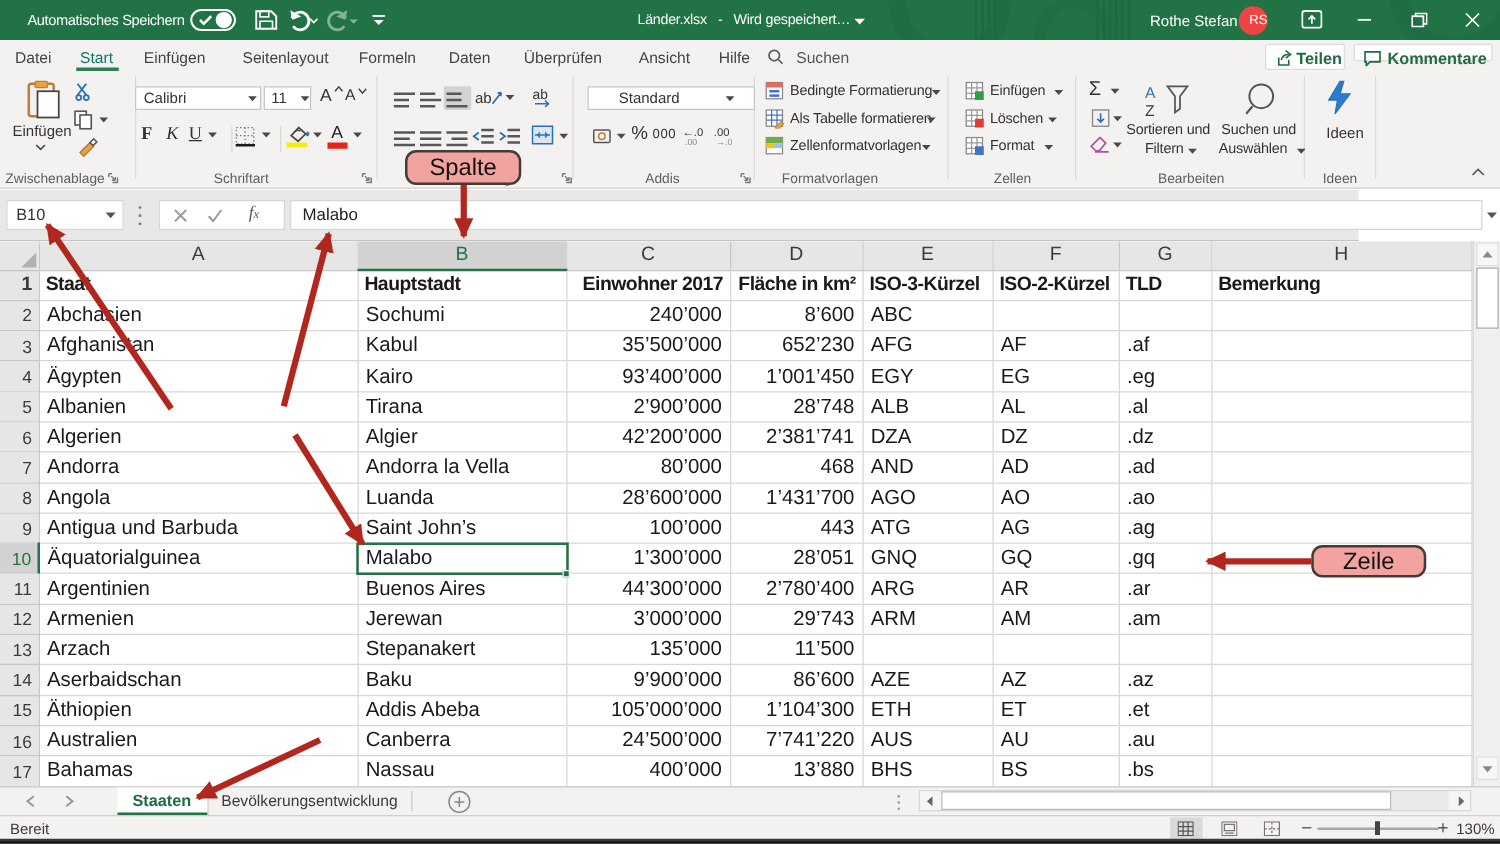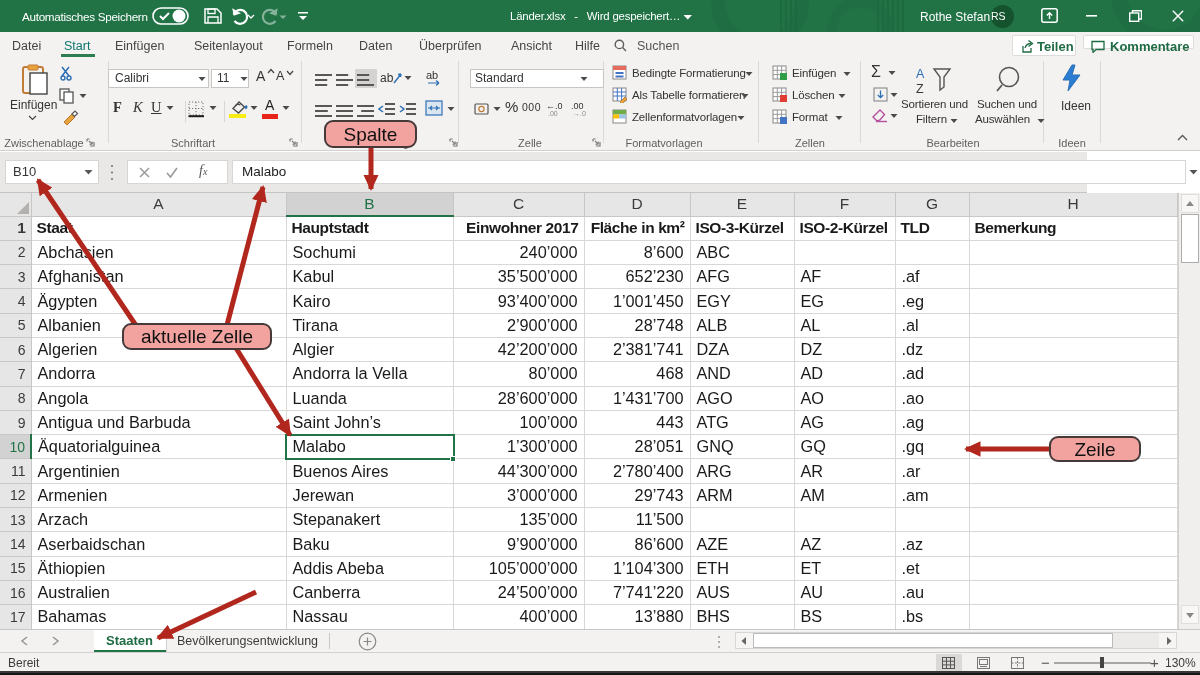--- a/index.html
+++ b/index.html
@@ -85,21 +85,21 @@
  </svg>
  <svg class="abs" style="left:297px;top:11px" width="12" height="10">
   <rect x="1" y="1" width="10" height="1.5" fill="#fff"></rect>
         <polygon points="2,5 10,5 6,9" fill="#fff"></polygon>
  </svg>
  <div class="t" style="left:510px; top:10px; font-size:11.4px; letter-spacing:-0.2px;">Länder.xlsx&nbsp;&nbsp; - &nbsp;&nbsp;Wird gespeichert…</div>
  <svg class="abs" style="left:683px;top:14px" width="10" height="8">
         <polygon points="0.5,1 9,1 4.75,5.5" fill="#fff"></polygon>
       </svg>
  <div class="t" style="left:920px; top:10px; font-size:12px;">Rothe Stefan</div>
- <div class="abs" style="left:991px;top:5px;width:23px;height:23px;border-radius:50%;background:#14532d;color:#fff;font-size:10.5px;text-align:left;line-height:23px;">RS</div>
+ <div class="abs" style="left:991px;top:5px;width:23px;height:23px;border-radius:50%;background:#ef4444;color:#fff;font-size:10.5px;text-align:right;line-height:23px;">RS</div>
  <svg class="abs" style="left:1041px;top:8px" width="17" height="15">
   <rect x="0.8" y="0.8" width="15.4" height="13.4" rx="2" fill="none" stroke="#fff" stroke-width="1.5"></rect>
   <path d="M8.5 11 v-6 M5.8 7.5 l2.7 -2.7 l2.7 2.7" stroke="#fff" stroke-width="1.4" fill="none"></path>
  </svg>
  <svg class="abs" style="left:1086px;top:15px" width="11" height="2">
         <rect width="11" height="1.6" fill="#fff"></rect>
       </svg>
  <svg class="abs" style="left:1129px;top:10px" width="13" height="12">
   <rect x="0.7" y="3" width="9" height="8.3" fill="none" stroke="#fff" stroke-width="1.4"></rect>
   <path d="M3.5 3 v-2.3 h9 v8.3 h-2.7" fill="none" stroke="#fff" stroke-width="1.4"></path>
@@ -144,21 +144,21 @@
 <div class="sep" style="left:301px"></div>
 <div class="sep" style="left:458px"></div>
 <div class="sep" style="left:603px"></div>
 <div class="sep" style="left:758px"></div>
 <div class="sep" style="left:860px"></div>
 <div class="sep" style="left:1043px"></div>
 <div class="sep" style="left:1100px"></div>
 <div class="cap" style="left:44px">Zwischenablage</div>
 <div class="cap" style="left:193px">Schriftart</div>
 <div class="cap" style="left:380px">Ausrichtung</div>
-<div class="cap" style="left:530px">Zelle</div>
+<div class="cap" style="left:530px">Addis</div>
 <div class="cap" style="left:664px">Formatvorlagen</div>
 <div class="cap" style="left:810px">Zellen</div>
 <div class="cap" style="left:953px">Bearbeiten</div>
 <div class="cap" style="left:1072px">Ideen</div>
 <svg class="abs" style="left:86px;top:81px" width="9" height="9">
         <path d="M1 1 h2.5 M1 1 v2.5 M8 4 v4 h-4" stroke="#777" stroke-width="1.2" fill="none"></path>
         <path d="M3 3 l3.2 3.2 M6.2 6.2 v-2.7 M6.2 6.2 h-2.7" stroke="#777" stroke-width="1.1" fill="none"></path>
       </svg>
 <svg class="abs" style="left:289px;top:81px" width="9" height="9">
         <path d="M1 1 h2.5 M1 1 v2.5 M8 4 v4 h-4" stroke="#777" stroke-width="1.2" fill="none"></path>
@@ -300,21 +300,21 @@
  <path d="M2 14 h11 M13 14 l-3 -2.5 M13 14 l-3 2.5" stroke="#2b6fb5" stroke-width="1.2" fill="none"></path>
 </svg>
 <svg class="abs" style="left:425px;top:43px" width="19" height="17">
  <rect x="1" y="1" width="16" height="14" fill="#dce6f1" stroke="#2b6fb5" stroke-width="1.2"></rect>
  <path d="M3 8 h12 M5 8 l2 -2 M5 8 l2 2 M13 8 l-2 -2 M13 8 l-2 2" stroke="#2b6fb5" stroke-width="1.1" fill="none"></path>
 </svg>
 <svg class="abs" style="left:447px;top:49px" width="8" height="6">
         <polygon points="0.5,1 7.5,1 4,5" fill="#4a4a4a"></polygon>
       </svg>
 
-<div class="box" style="left:470px;top:12px;width:134px;height:19px;padding:1px 0 0 4px;">Standard</div>
+<div class="box" style="left:470px;top:12px;width:134px;height:19px;padding:1px 0 0 24px;">Standard</div>
 <svg class="abs" style="left:580px;top:19px" width="8" height="6">
         <polygon points="0.5,1 7.5,1 4,5" fill="#4a4a4a"></polygon>
       </svg>
 <svg class="abs" style="left:474px;top:44px" width="20" height="16">
  <rect x="1" y="3" width="13" height="10" rx="1" fill="none" stroke="#555" stroke-width="1.2"></rect>
  <circle cx="7.5" cy="8" r="2.6" fill="none" stroke="#c07b36" stroke-width="1.2"></circle>
 </svg>
 <svg class="abs" style="left:493px;top:49px" width="8" height="6">
         <polygon points="0.5,1 7.5,1 4,5" fill="#4a4a4a"></polygon>
       </svg>
@@ -756,14 +756,13 @@
  <g stroke="#b2271d" stroke-width="5" marker-end="url(#ah)">
   <line x1="371" y1="146" x2="371" y2="189"></line>
   <line x1="137" y1="327" x2="38" y2="180"></line>
   <line x1="227" y1="325" x2="263" y2="187"></line>
   <line x1="236" y1="348" x2="290" y2="435"></line>
   <line x1="1049" y1="449" x2="966" y2="449"></line>
   <line x1="256" y1="592" x2="158" y2="638"></line>
  </g>
 </svg>
 <div class="lbl" style="left:324px;top:120px;width:93px;height:28px;line-height:25px;">Spalte</div>
-<div class="lbl" style="left:122px;top:323px;width:150px;height:27px;line-height:24px;">aktuelle Zelle</div>
 <div class="lbl" style="left:1049px;top:436px;width:92px;height:26px;line-height:23px;">Zeile</div>
 </div>
 </body></html>

